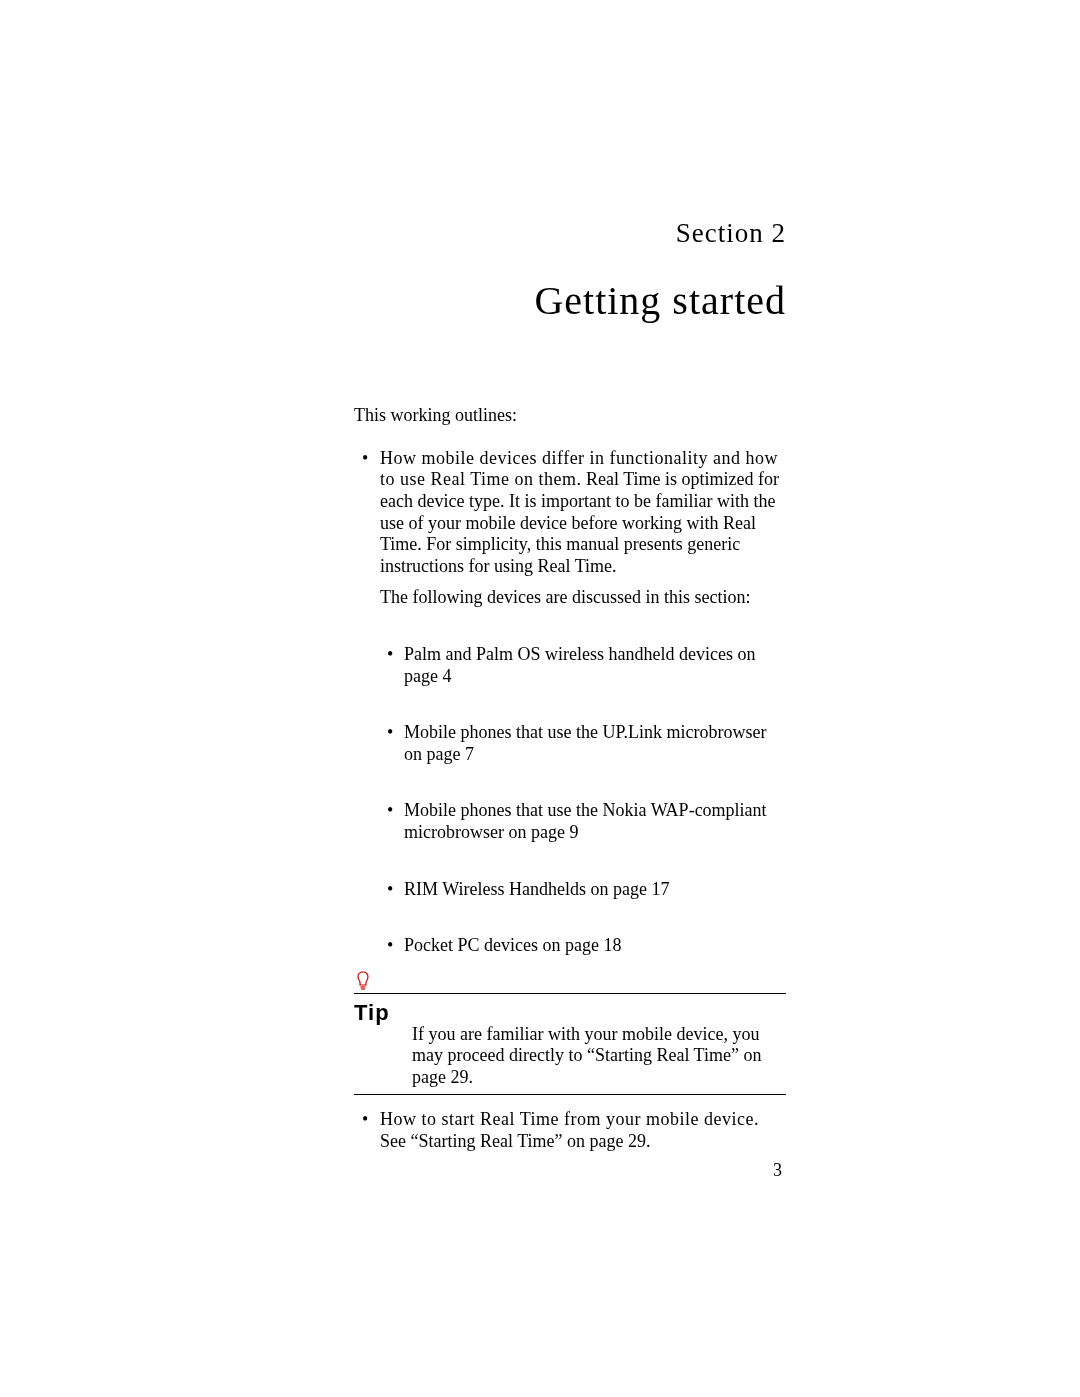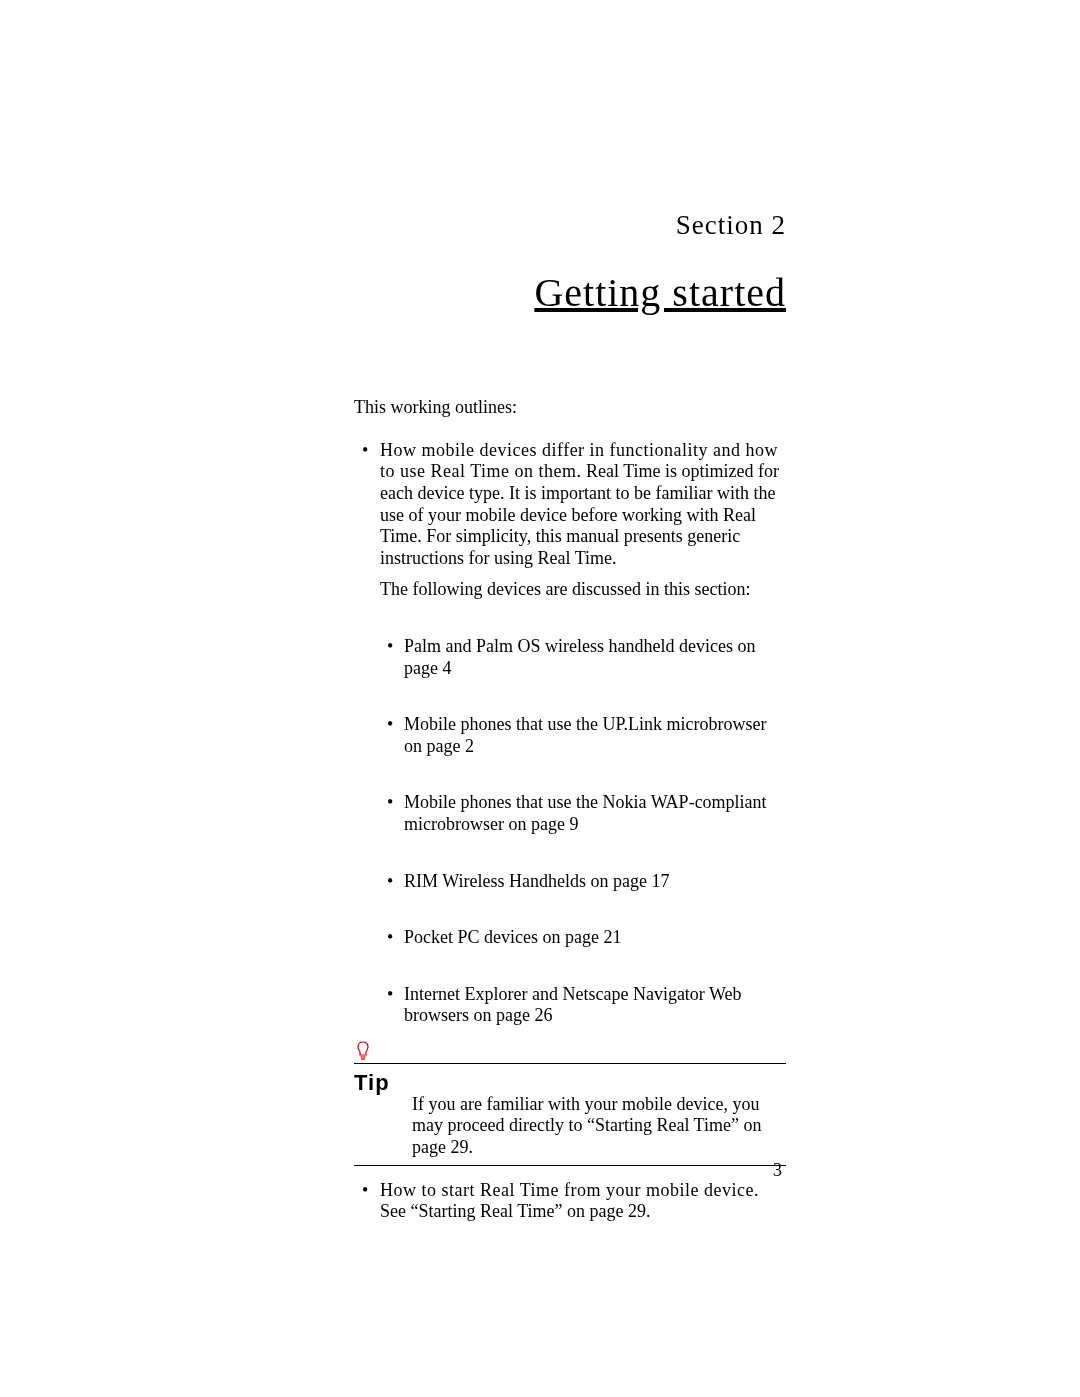--- a/index.html
+++ b/index.html
@@ -11,35 +11,34 @@
       width: 1080px;
       height: 1397px;
       background: #ffffff;
       font-family: "Times New Roman", Times, serif;
       color: #000000;
       position: relative;
     }
     .page-content {
       position: absolute;
       left: 354px;
-      top: 210px;
+      top: 218px;
       width: 432px;
     }
     .section-label {
       text-align: right;
       font-size: 27px;
       letter-spacing: 1px;
       margin-bottom: 28px;
     }
     .section-title {
       text-align: right;
       font-size: 40px;
       letter-spacing: 1px;
       margin-bottom: 82px;
-      text-decoration: underline;
     }
     .intro {
       font-size: 18px;
       margin-bottom: 22px;
       line-height: 1.1;
     }
     .outer-list {
       list-style: none;
       padding-left: 0;
     }
@@ -142,25 +141,24 @@
   <ul class="outer-list">
     <li class="outer-item">
       <span class="bold-lead">How mobile devices differ in functionality and how to use Real Time on them.</span><span> Real Time is optimized for each device type. It is important to be familiar with the use of your mobile device before working with Real Time. For simplicity, this manual presents generic instructions for using Real Time.</span>
     </li>
   </ul>
 
   <div class="following-para">The following devices are discussed in this section:</div>
 
   <ul class="inner-list">
     <li class="inner-item">Palm and Palm OS wireless handheld devices on page 4</li>
-    <li class="inner-item">Mobile phones that use the UP.Link microbrowser on page 2</li>
+    <li class="inner-item">Mobile phones that use the UP.Link microbrowser on page 7</li>
     <li class="inner-item">Mobile phones that use the Nokia WAP-compliant microbrowser on page 9</li>
     <li class="inner-item">RIM Wireless Handhelds on page 17</li>
-    <li class="inner-item">Pocket PC devices on page 21</li>
-    <li class="inner-item">Internet Explorer and Netscape Navigator Web browsers on page 26</li>
+    <li class="inner-item">Pocket PC devices on page 18</li>
   </ul>
 
   <div class="tip-block">
     <svg class="bulb-icon" viewBox="0 0 14 20">
       <path d="M 7 1 C 4 1 2 3 2 6 C 2 8 3 9.5 4 11 L 4 14 L 10 14 L 10 11 C 11 9.5 12 8 12 6 C 12 3 10 1 7 1 Z" fill="none" stroke="#cc0000" stroke-width="1.2"></path>
       <line x1="4.5" y1="16" x2="9.5" y2="16" stroke="#cc0000" stroke-width="1.2"></line>
       <line x1="5" y1="18" x2="9" y2="18" stroke="#cc0000" stroke-width="1.2"></line>
     </svg>
     <hr class="tip-rule">
     <div class="tip-row">

